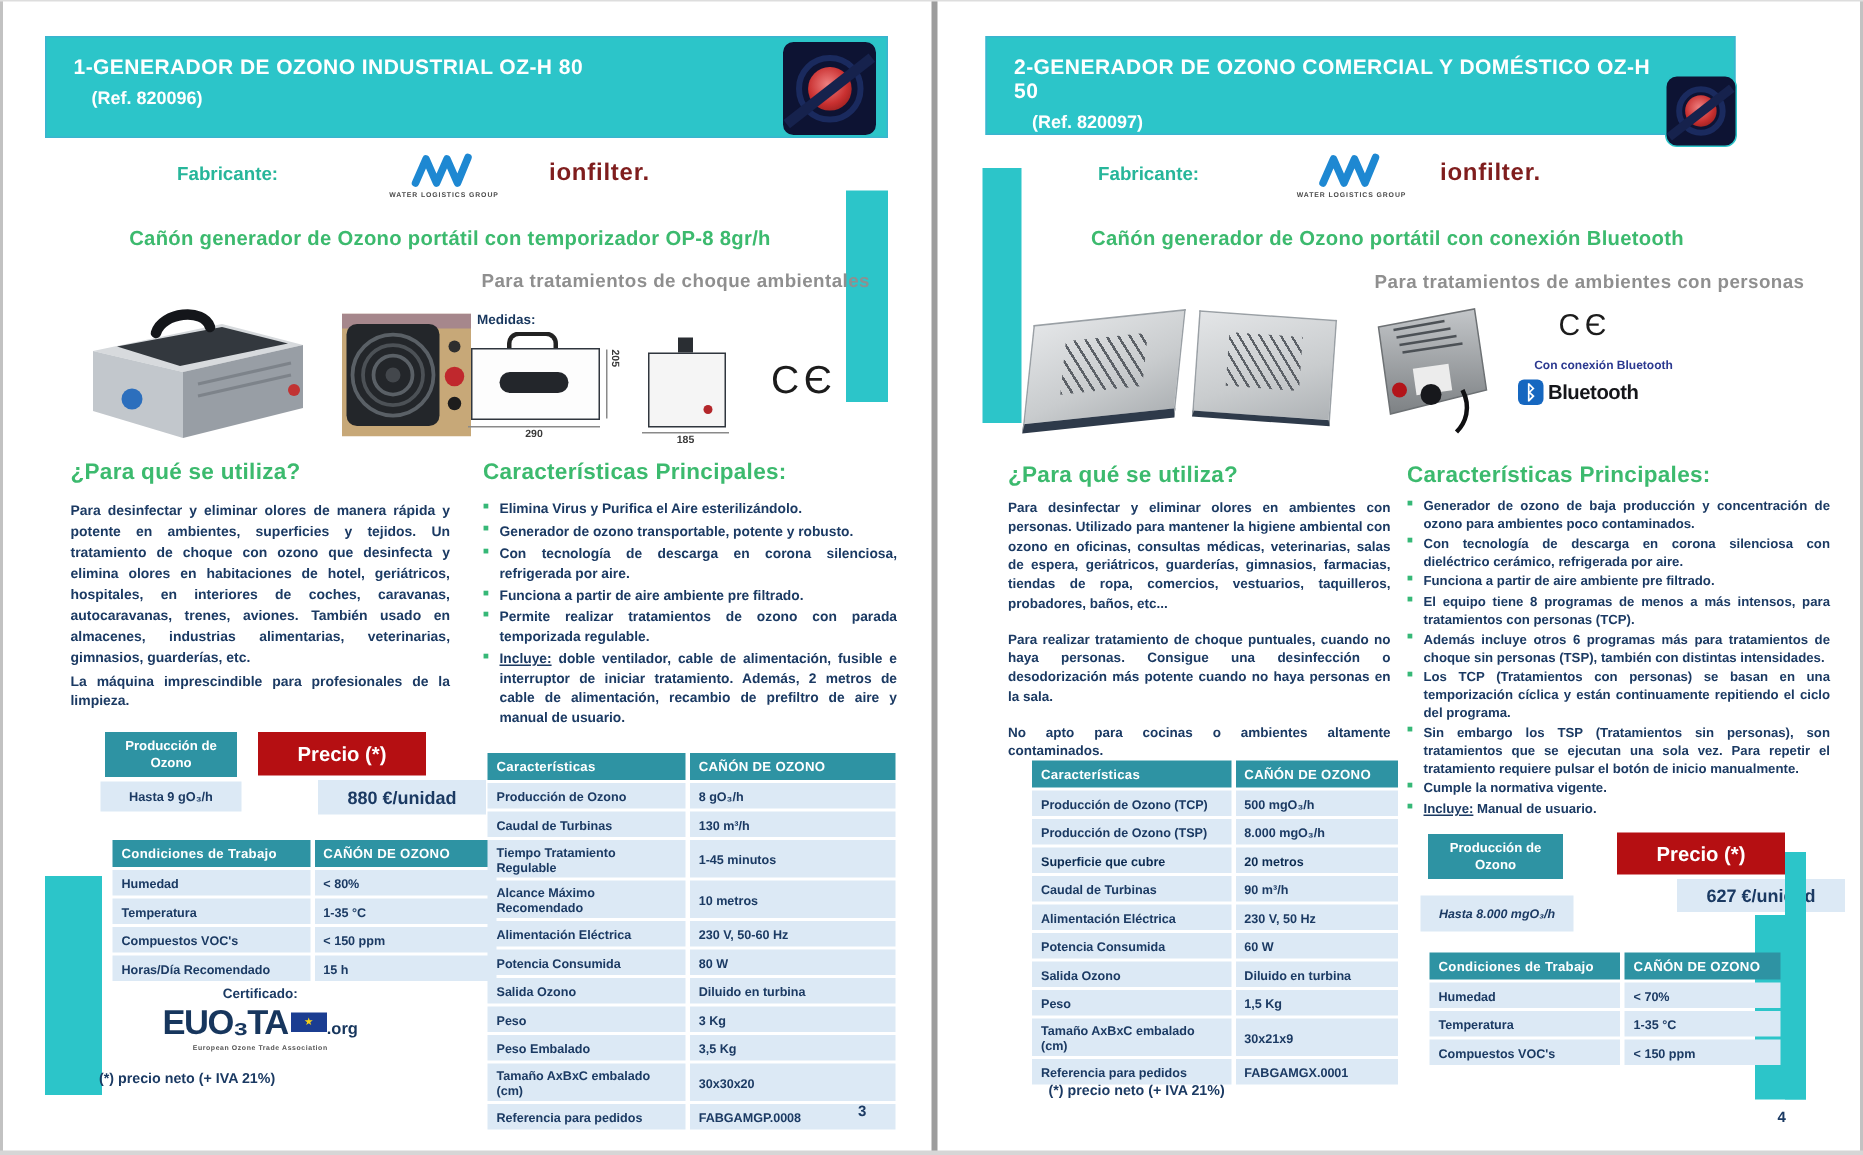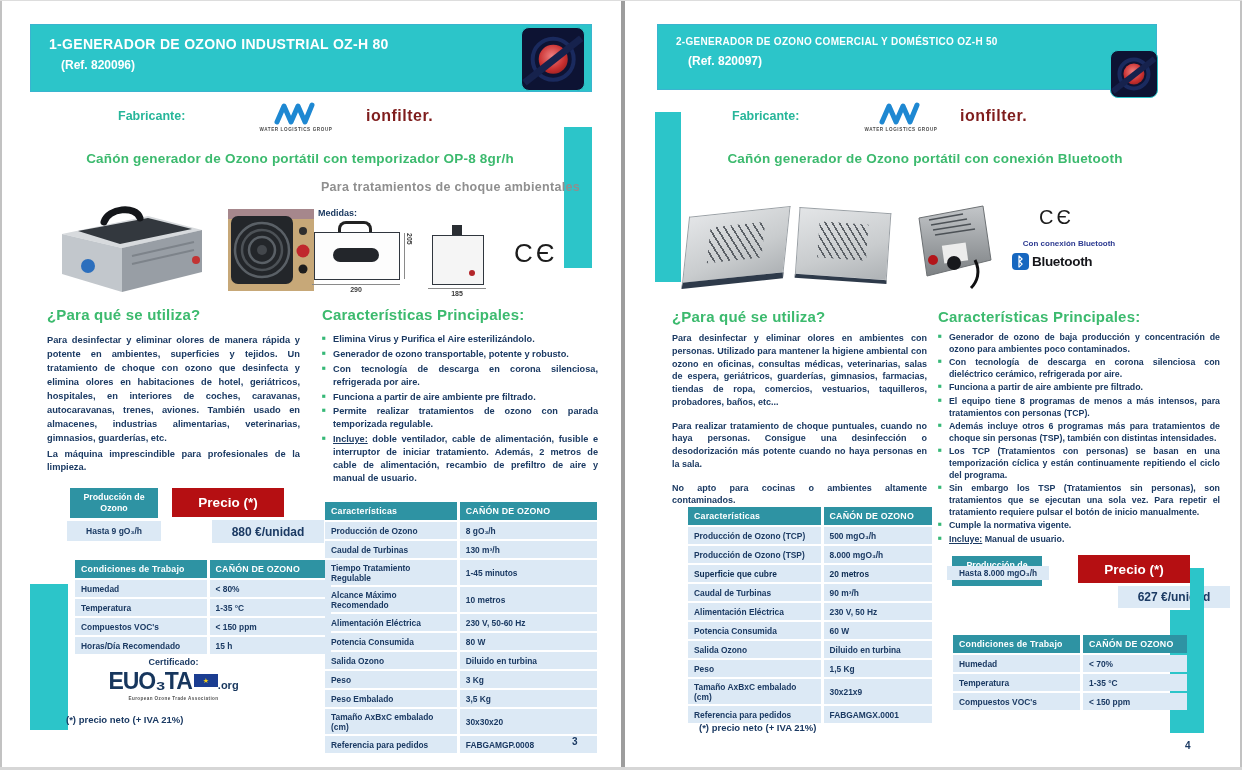--- a/index.html
+++ b/index.html
@@ -270,38 +270,39 @@
         </tr>
       </tbody>
   </table>
 
   <div class="pnum" style="left:572px;top:736px;">3</div>
 </div>
 
 <div class="page" id="page2">
 
   <div class="banner" style="left:30px;top:24px;width:500px;height:66px;">
-    <div class="t1" style="padding-right:51px;font-size:10px;">2-GENERADOR DE OZONO COMERCIAL Y DOMÉSTICO OZ-H 50</div>
+    <div class="t1" style="padding-right:51px;font-size:14px;">2-GENERADOR DE OZONO COMERCIAL Y DOMÉSTICO OZ-H 50</div>
     <div class="t2">(Ref. 820097)</div>
     <div class="badge" style="left:452px;top:25px;width:46px;height:46px;">
       <div class="ring"></div>
         <div class="virus"></div>
         <div class="slash"></div>
     </div>
   </div>
 
   <div class="accent" style="left:28px;top:112px;width:26px;height:170px;"></div>
   <div class="abs fab" style="left:105px;top:109px;">Fabricante:</div>
   <svg class="abs" style="left:250px;top:101px;" width="48" height="24" viewBox="0 0 48 24">
     <polyline points="5,21 12,5 19,21 26,5 33,21 40,4" fill="none" stroke="#1e88d2" stroke-width="5" stroke-linecap="round" stroke-linejoin="round"></polyline>
   </svg>
   <div class="abs wl-caption" style="left:218px;top:127px;width:112px;">WATER LOGISTICS GROUP</div>
   <div class="abs ionfilter" style="left:333px;top:107px;">ionfilter.</div>
 
   <div class="ptitle" style="left:20px;top:151px;width:556px;">Cañón generador de Ozono portátil con conexión Bluetooth</div>
+  <div class="psub" style="left:20px;top:181px;width:556px;">Para tratamientos de ambientes con personas</div>
 
   <div class="flatbox" style="left:58px;top:212px;width:100px;height:64px;transform:rotate(-6deg) skewX(-12deg);">
       <div class="vents"></div>
     </div>
   <div class="flatbox" style="left:170px;top:210px;width:90px;height:66px;transform:rotate(4deg);border-bottom-width:4px;">
       <div class="vents"></div>
     </div>
   <svg class="photo" style="left:280px;top:202px;" width="90" height="88" viewBox="0 0 90 88">
     <defs>
         <linearGradient id="g3" x1="0" y1="0" x2="0" y2="1">
@@ -394,21 +395,21 @@
       <li>Funciona a partir de aire ambiente pre filtrado.</li>
       <li>El equipo tiene 8 programas de menos a más intensos, para tratamientos con personas (TCP).</li>
       <li>Además incluye otros 6 programas más para tratamientos de choque sin personas (TSP), también con distintas intensidades.</li>
       <li>Los TCP (Tratamientos con personas) se basan en una temporización cíclica y están continuamente repitiendo el ciclo del programa.</li>
       <li>Sin embargo los TSP (Tratamientos sin personas), son tratamientos que se ejecutan una sola vez. Para repetir el tratamiento requiere pulsar el botón de inicio manualmente.</li>
       <li>Cumple la normativa vigente.</li>
       <li><span class="u">Incluye:</span> Manual de usuario.</li>
     </ul>
 
   <div class="boxh" style="left:325px;top:556px;width:90px;height:30px;">Producción de Ozono</div>
-  <div class="boxv" style="left:320px;top:566px;width:102px;height:14px;font-size:8.3px;">Hasta 8.000 mgO₃/h</div>
+  <div class="boxv" style="left:320px;top:597px;width:102px;height:24px;font-size:8.3px;font-style:italic;">Hasta 8.000 mgO₃/h</div>
   <div class="priceh" style="left:451px;top:555px;width:112px;height:28px;">Precio (*)</div>
   <div class="pricev" style="left:451px;top:586px;width:112px;height:22px;">627 €/unidad</div>
 
   <div class="accent" style="left:563px;top:568px;width:14px;height:165px;"></div>
   <div class="accent" style="left:543px;top:610px;width:34px;height:123px;"></div>
 
   <table class="data" style="left:323px;top:633px;width:240px;">
     <thead>
         <tr>
       <th style="width:55%;">Condiciones de Trabajo</th>

